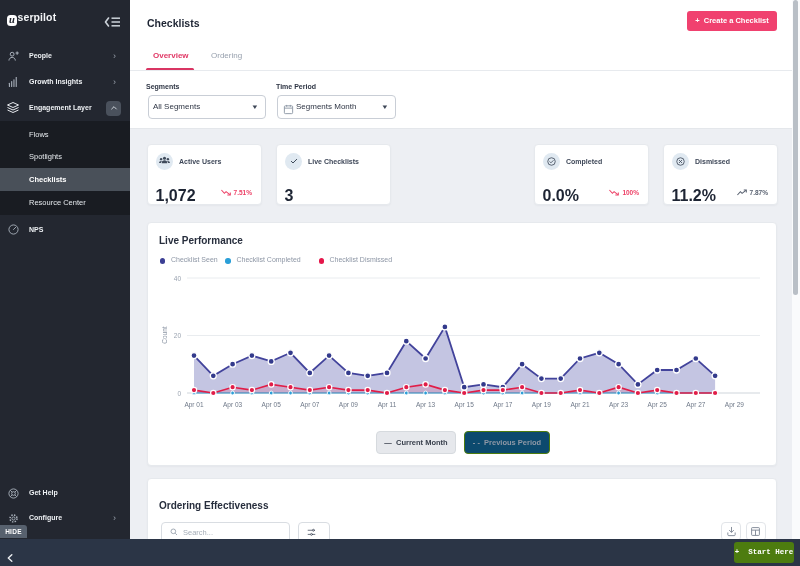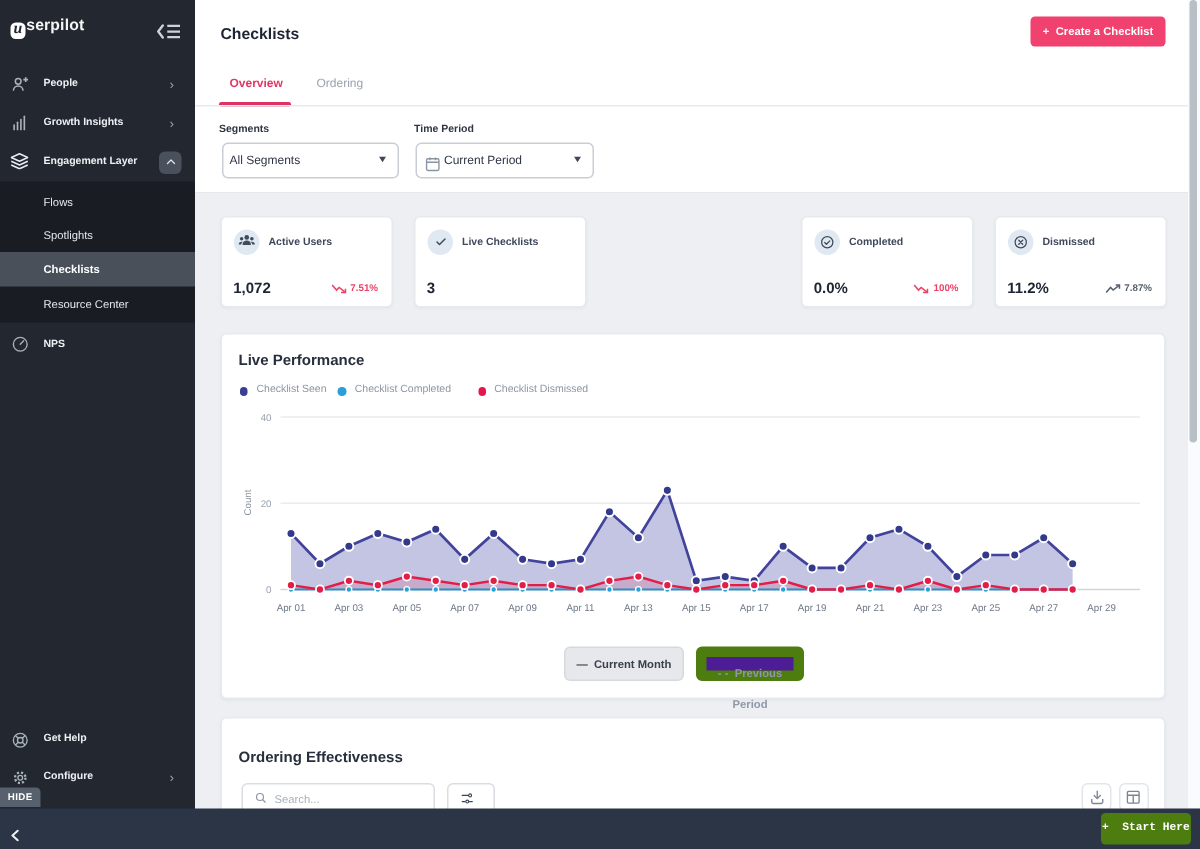--- a/index.html
+++ b/index.html
@@ -35,21 +35,21 @@
 #tabline { position:absolute; left:16px; top:68px; width:48px; height:2.5px; background:#d93563; border-radius:2px; }
 #tabsep { position:absolute; left:0; top:70px; width:670px; height:1px; background:#e7eaee; }
 .flabel { position:absolute; top:83px; font-size:7px; font-weight:700; color:#2e3544; }
 .selbox { position:absolute; top:95px; height:23.5px; background:#fff; border:1px solid #c9ced6; border-radius:4px; font-size:8px; color:#2e3544; line-height:21.5px; }
 .caret { position:absolute; right:7px; top:0; color:#3e4757; font-size:6px; transform:scaleX(1.3); }
 
 
 .scard { position:absolute; top:144px; width:115px; height:60.5px; background:#fff; border:1px solid #e6e9ed; border-radius:4px; box-shadow:0 1px 2px rgba(20,30,50,0.04); }
 .scard .ico { position:absolute; left:8px; top:7.5px; width:17px; height:17px; background:#e0e9f1; border-radius:50%; display:flex; align-items:center; justify-content:center; }
 .scard .lbl { position:absolute; left:31px; top:12.5px; font-size:7px; font-weight:700; color:#3f4859; }
-.scard .num { position:absolute; left:7.5px; top:42px; font-size:10px; font-weight:700; color:#1d2433; }
+.scard .num { position:absolute; left:7.5px; top:42px; font-size:16px; font-weight:700; color:#1d2433; }
 .scard .trend { position:absolute; right:9px; top:43.5px; font-size:6.5px; font-weight:700; display:flex; align-items:center; gap:2px; }
 
 
 .bigcard { position:absolute; left:17px; width:630px; background:#fff; border:1px solid #e6e9ed; border-radius:4px; box-shadow:0 1px 2px rgba(20,30,50,0.04); }
 #perf { top:222px; height:244px; }
 #perf h2, #eff h2 { font-size:10px; font-weight:700; color:#272e3d; }
 .legend { position:absolute; left:0; top:32px; width:630px; height:12px; font-size:7px; color:#8d96a5; }
 .legend .d { position:absolute; width:5.5px; height:5.5px; border-radius:50%; top:3.2px; }
 .legend .lt { position:absolute; top:1px; white-space:nowrap; }
 .cbtn { position:absolute; top:208px; height:23px; border-radius:4px; font-size:7.5px; font-weight:700; line-height:21px; text-align:center; }
@@ -71,21 +71,21 @@
     <div class="flabel" style="left:16px;">Segments</div>
     <div class="selbox" style="left:17.5px; width:118.5px;"><span style="margin-left:4.5px;">All Segments</span><span class="caret" style="line-height:22px;">▼</span></div>
     <div class="flabel" style="left:146px;">Time Period</div>
     <div class="selbox" style="left:147px; width:119px;"><span style="position:absolute;left:4.5px;top:5.5px;"><svg width="11" height="11" viewBox="0 0 24 24">
             <g fill="none" stroke="#8a95a3" stroke-width="2">
               <rect x="3" y="4" width="18" height="17" rx="2"></rect>
               <line x1="3" y1="9" x2="21" y2="9"></line>
               <line x1="8" y1="2" x2="8" y2="6"></line>
               <line x1="16" y1="2" x2="16" y2="6"></line>
             </g>
-          </svg></span><span style="margin-left:18px;">Current Period</span><span class="caret" style="line-height:22px;">▼</span></div>
+          </svg></span><span style="margin-left:18px;">Segments Month</span><span class="caret" style="line-height:22px;">▼</span></div>
   </div>
 
   <div class="scard" style="left:17px;">
     <div class="ico">
         <svg width="11" height="10" viewBox="0 0 24 22">
           <g fill="#3f4a5a">
             <circle cx="12" cy="5" r="3.4"></circle>
             <path d="M6 14.5c0-3 2.7-5 6-5s6 2 6 5V16H6z"></path>
             <circle cx="4.5" cy="7" r="2.6"></circle>
             <path d="M0 15.5c0-2.6 2-4.3 4.6-4.3.6 0 1.2.1 1.7.3-1.5 1.2-2.3 2.6-2.3 4z"></path>
@@ -268,21 +268,21 @@
 <circle cx="451.3" cy="170.0" r="2.7" fill="#e11d48" stroke="#ffffff" stroke-width="1.2"></circle>
 <circle cx="470.6" cy="164.2" r="2.7" fill="#e11d48" stroke="#ffffff" stroke-width="1.2"></circle>
 <circle cx="489.9" cy="170.0" r="2.7" fill="#e11d48" stroke="#ffffff" stroke-width="1.2"></circle>
 <circle cx="509.2" cy="167.1" r="2.7" fill="#e11d48" stroke="#ffffff" stroke-width="1.2"></circle>
 <circle cx="528.5" cy="170.0" r="2.7" fill="#e11d48" stroke="#ffffff" stroke-width="1.2"></circle>
 <circle cx="547.8" cy="170.0" r="2.7" fill="#e11d48" stroke="#ffffff" stroke-width="1.2"></circle>
 <circle cx="567.1" cy="170.0" r="2.7" fill="#e11d48" stroke="#ffffff" stroke-width="1.2"></circle>
 </g>
 </svg>
     <div class="cbtn" style="left:228px; width:80px; background:#e6e8ec; border:1px solid #d6dade; color:#39404d;">—&nbsp; Current Month</div>
-    <div class="cbtn" style="left:316px; width:72px; background:#4c1d95; border:7px solid #4d7c0f; color:#8f98a6;">- -&nbsp; Previous Period</div>
+    <div class="cbtn" style="left:316px; width:86px; background:#0c4a6e; border:1px solid #4d7c0f; color:#8f98a6;">- -&nbsp; Previous Period</div>
   </div>
 
   <div class="bigcard" id="eff">
     <h2 style="position:absolute; left:11px; top:21px;">Ordering Effectiveness</h2>
     <div id="searchbox"><span style="margin-left:8px; vertical-align:-1px;"><svg width="8" height="8" viewBox="0 0 24 24">
             <g fill="none" stroke="#8e98a5" stroke-width="2.4">
               <circle cx="10" cy="10" r="7"></circle>
               <line x1="15.5" y1="15.5" x2="21" y2="21"></line>
             </g>
           </svg></span><span style="margin-left:5px;">Search...</span></div>

